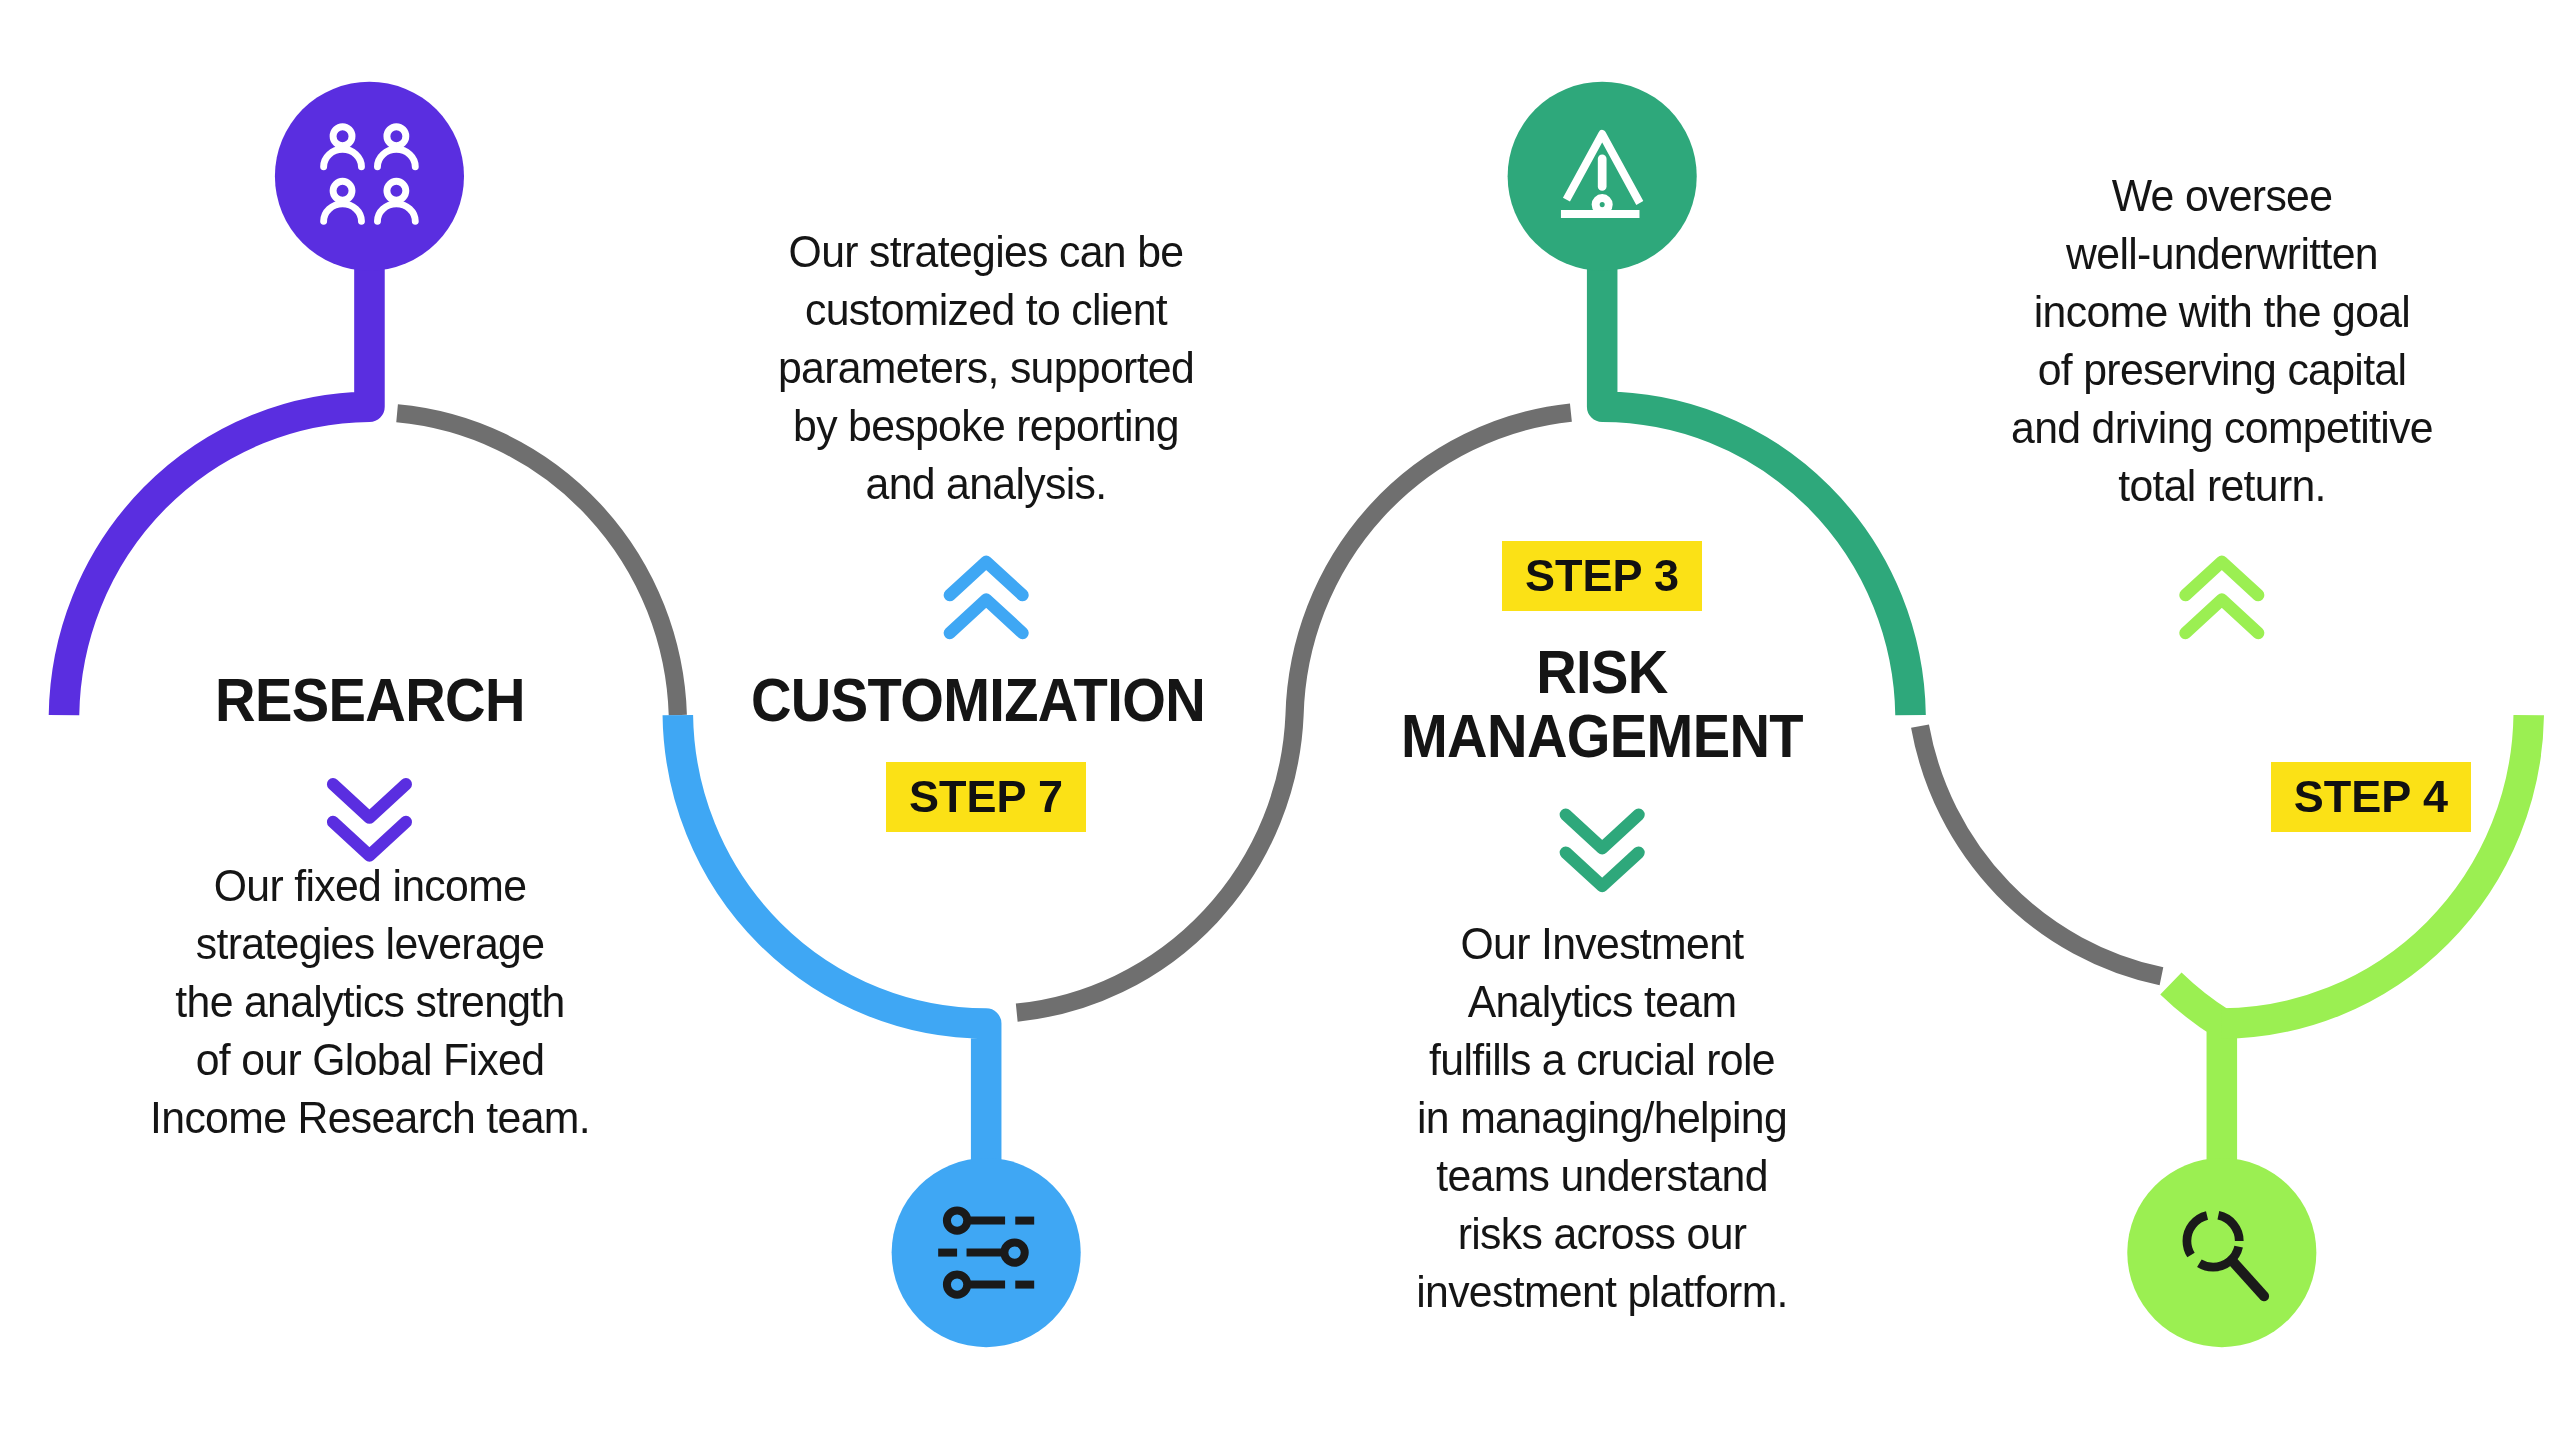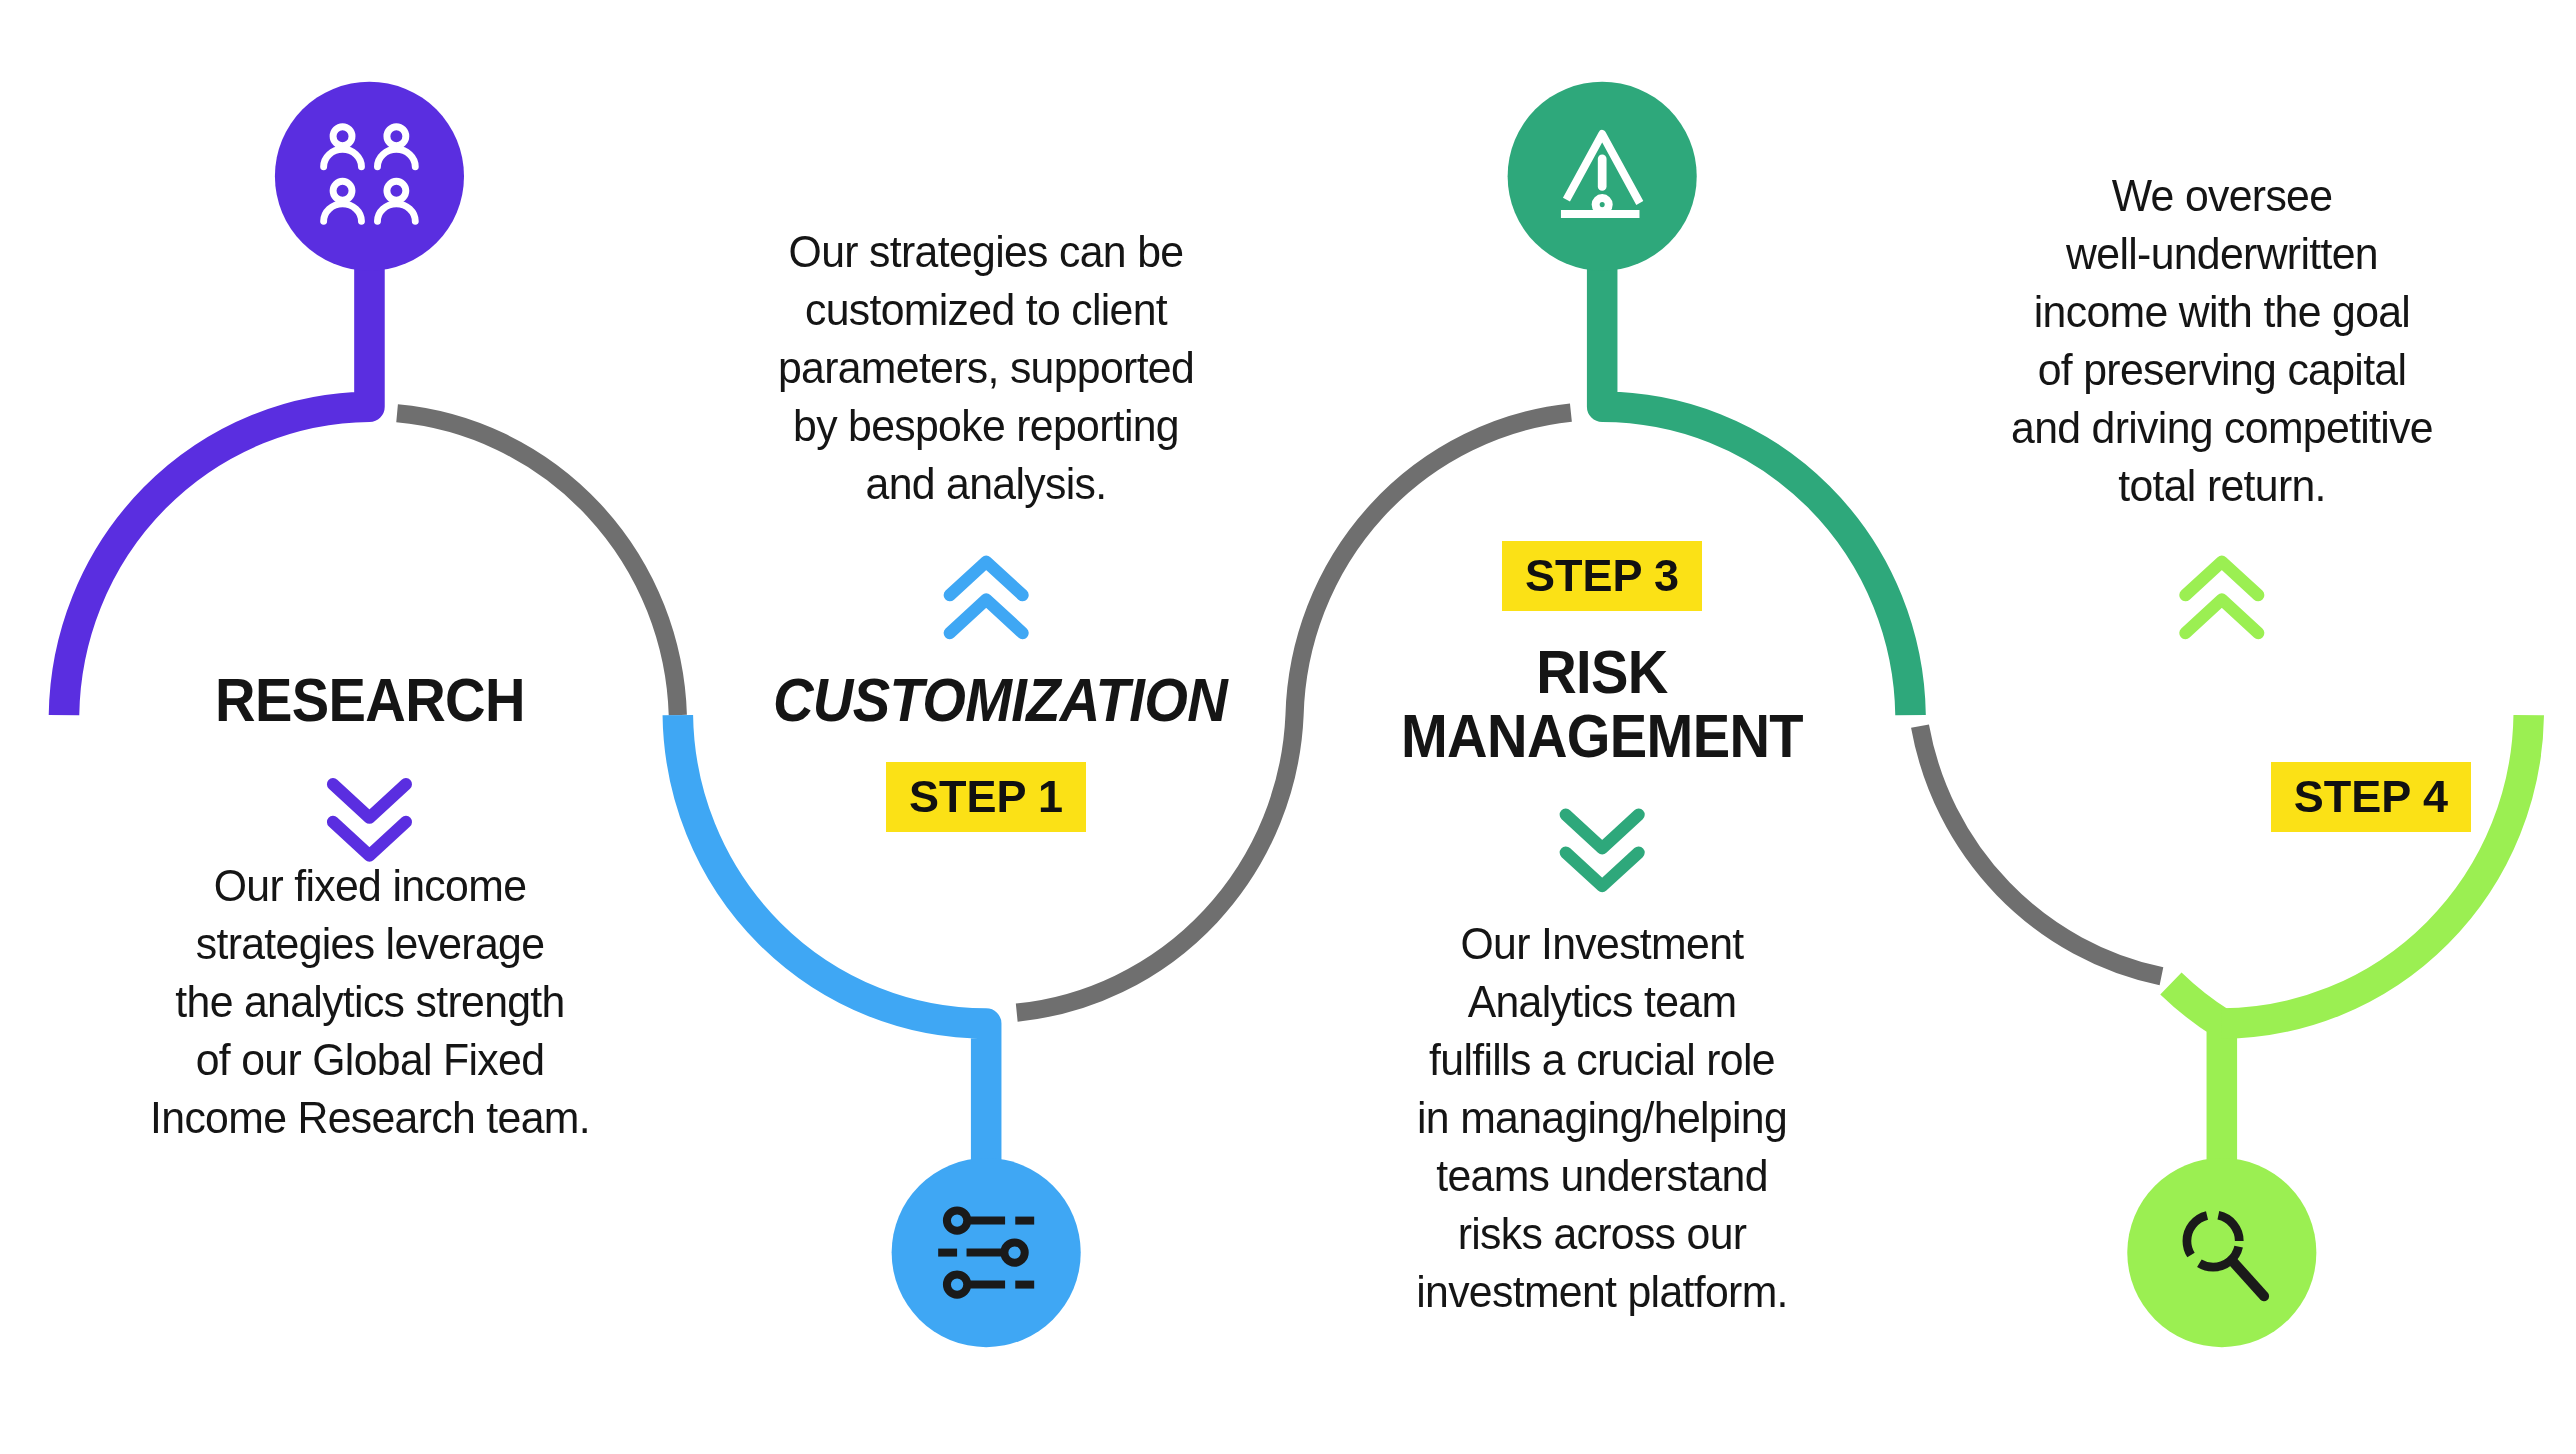--- a/index.html
+++ b/index.html
@@ -115,25 +115,25 @@
 Income Research team.</span>
   </div>
 
   <div class="tb" style="left:695px;top:223px;">
     <span class="para">Our strategies can be
 customized to client
 parameters, supported
 by bespoke reporting
 and analysis.</span>
   </div>
-  <div class="tb" style="left:709px;top:668px;font-style:italic;">
+  <div class="tb" style="left:687px;top:668px;">
     <span class="title">CUSTOMIZATION</span>
   </div>
   <div class="tb" style="left:695px;top:762px;">
-    <span class="badge">STEP 1</span>
+    <span class="badge">STEP 7</span>
   </div>
 
   <div class="tb" style="left:1311px;top:541px;">
     <span class="badge">STEP 3</span>
   </div>
   <div class="tb" style="left:1311px;top:640px;">
     <span class="title">RISK
 MANAGEMENT</span>
   </div>
   <div class="tb" style="left:1311px;top:915px;">

